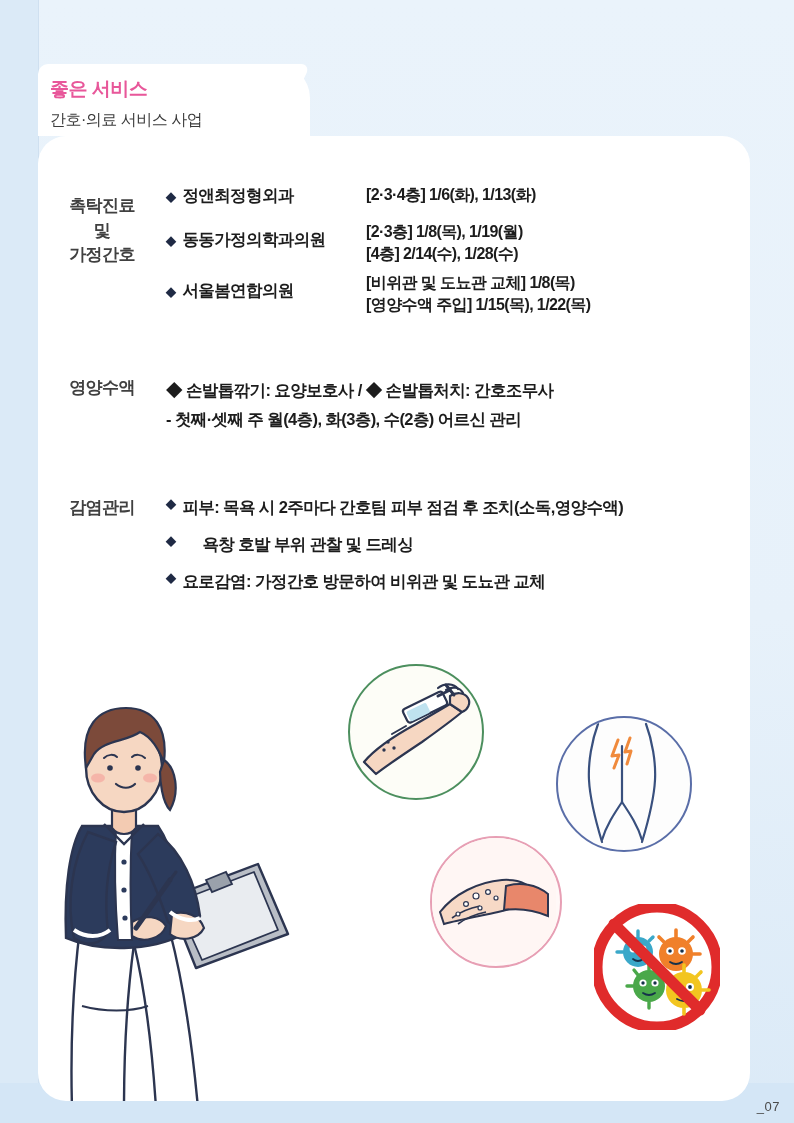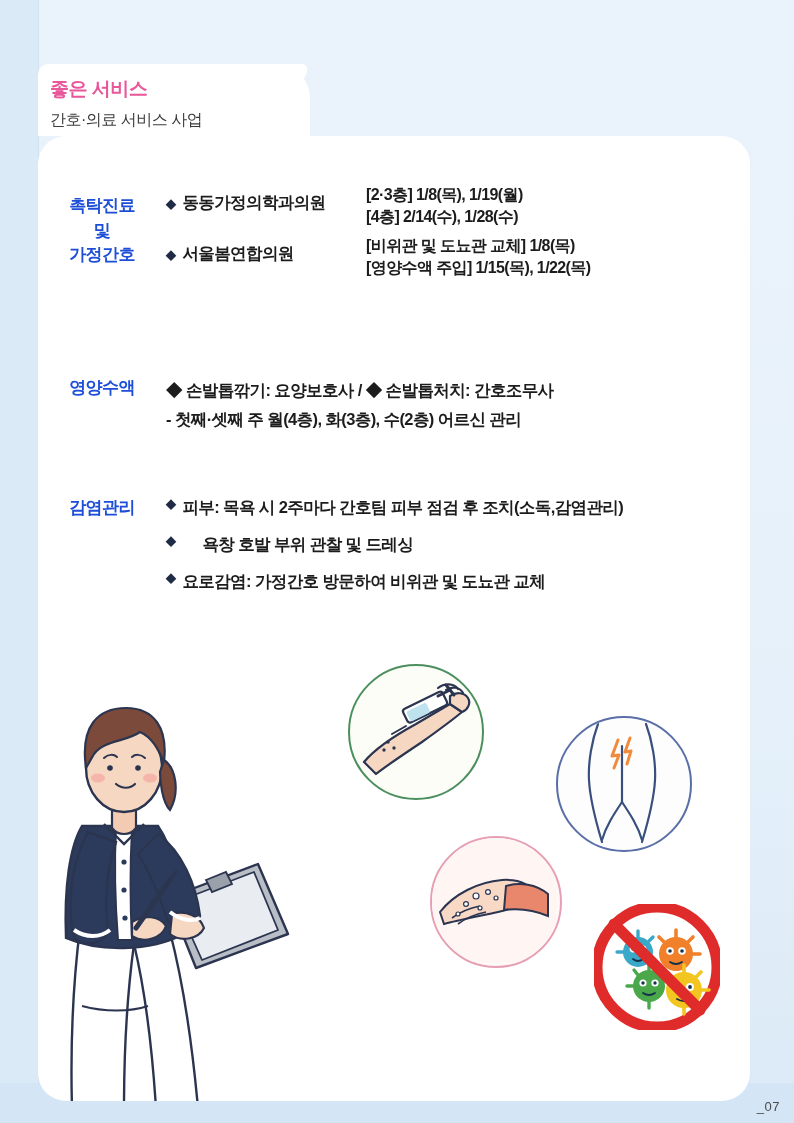--- a/index.html
+++ b/index.html
@@ -96,21 +96,21 @@
   }
 
   .row {
     position: absolute;
     display: flex;
   }
 
   .row-label {
     font-size: 17px;
     font-weight: bold;
-    color: #1d4ed8;
+    color: #404040;
     letter-spacing: -0.6px;
     line-height: 1.45;
     text-align: center;
     flex: none;
   }
 
   
   .row1 { left: 0; top: 48px; width: 712px; }
   .row1 .row-label {
     width: 128px;
@@ -266,20 +266,28 @@
   <div class="content">
 
     <div class="row row1">
       <div class="row-label">
         <span>촉탁진료</span><br>
         <span>및</span><br>
         <span>가정간호</span>
       </div>
       <div class="r1-items">
 
+        <div class="r1-item r1-item-1">
+          <div class="r1-name">
+            <span class="diamond">◆</span><span>정앤최정형외과</span>
+          </div>
+          <div class="r1-dates">
+            <span>[2·3·4층] 1/6(화), 1/13(화)</span>
+          </div>
+        </div>
 
         <div class="r1-item r1-item-2">
           <div class="r1-name">
             <span class="diamond">◆</span><span>동동가정의학과의원</span>
           </div>
           <div class="r1-dates">
             <span>[2·3층] 1/8(목), 1/19(월)</span><br>
             <span>[4층] 2/14(수), 1/28(수)</span>
           </div>
         </div>
@@ -304,21 +312,21 @@
         <span class="r2-line">- 첫째·셋째 주 월(4층), 화(3층), 수(2층) 어르신 관리</span>
       </div>
     </div>
 
     <div class="row row3">
       <div class="row-label">감염관리</div>
       <div class="r3-lines">
 
         <div class="r3-item">
           <span class="diamond">◆</span>
-          <span class="r3-text">피부: 목욕 시 2주마다 간호팀 피부 점검 후 조치(소독,감염관리)</span>
+          <span class="r3-text">피부: 목욕 시 2주마다 간호팀 피부 점검 후 조치(소독,영양수액)</span>
         </div>
 
         <div class="r3-item">
           <span class="diamond">◆</span>
           <span class="r3-text">
             <span class="r3-cont">욕창 호발 부위 관찰 및 드레싱</span>
           </span>
         </div>
 
         <div class="r3-item">

